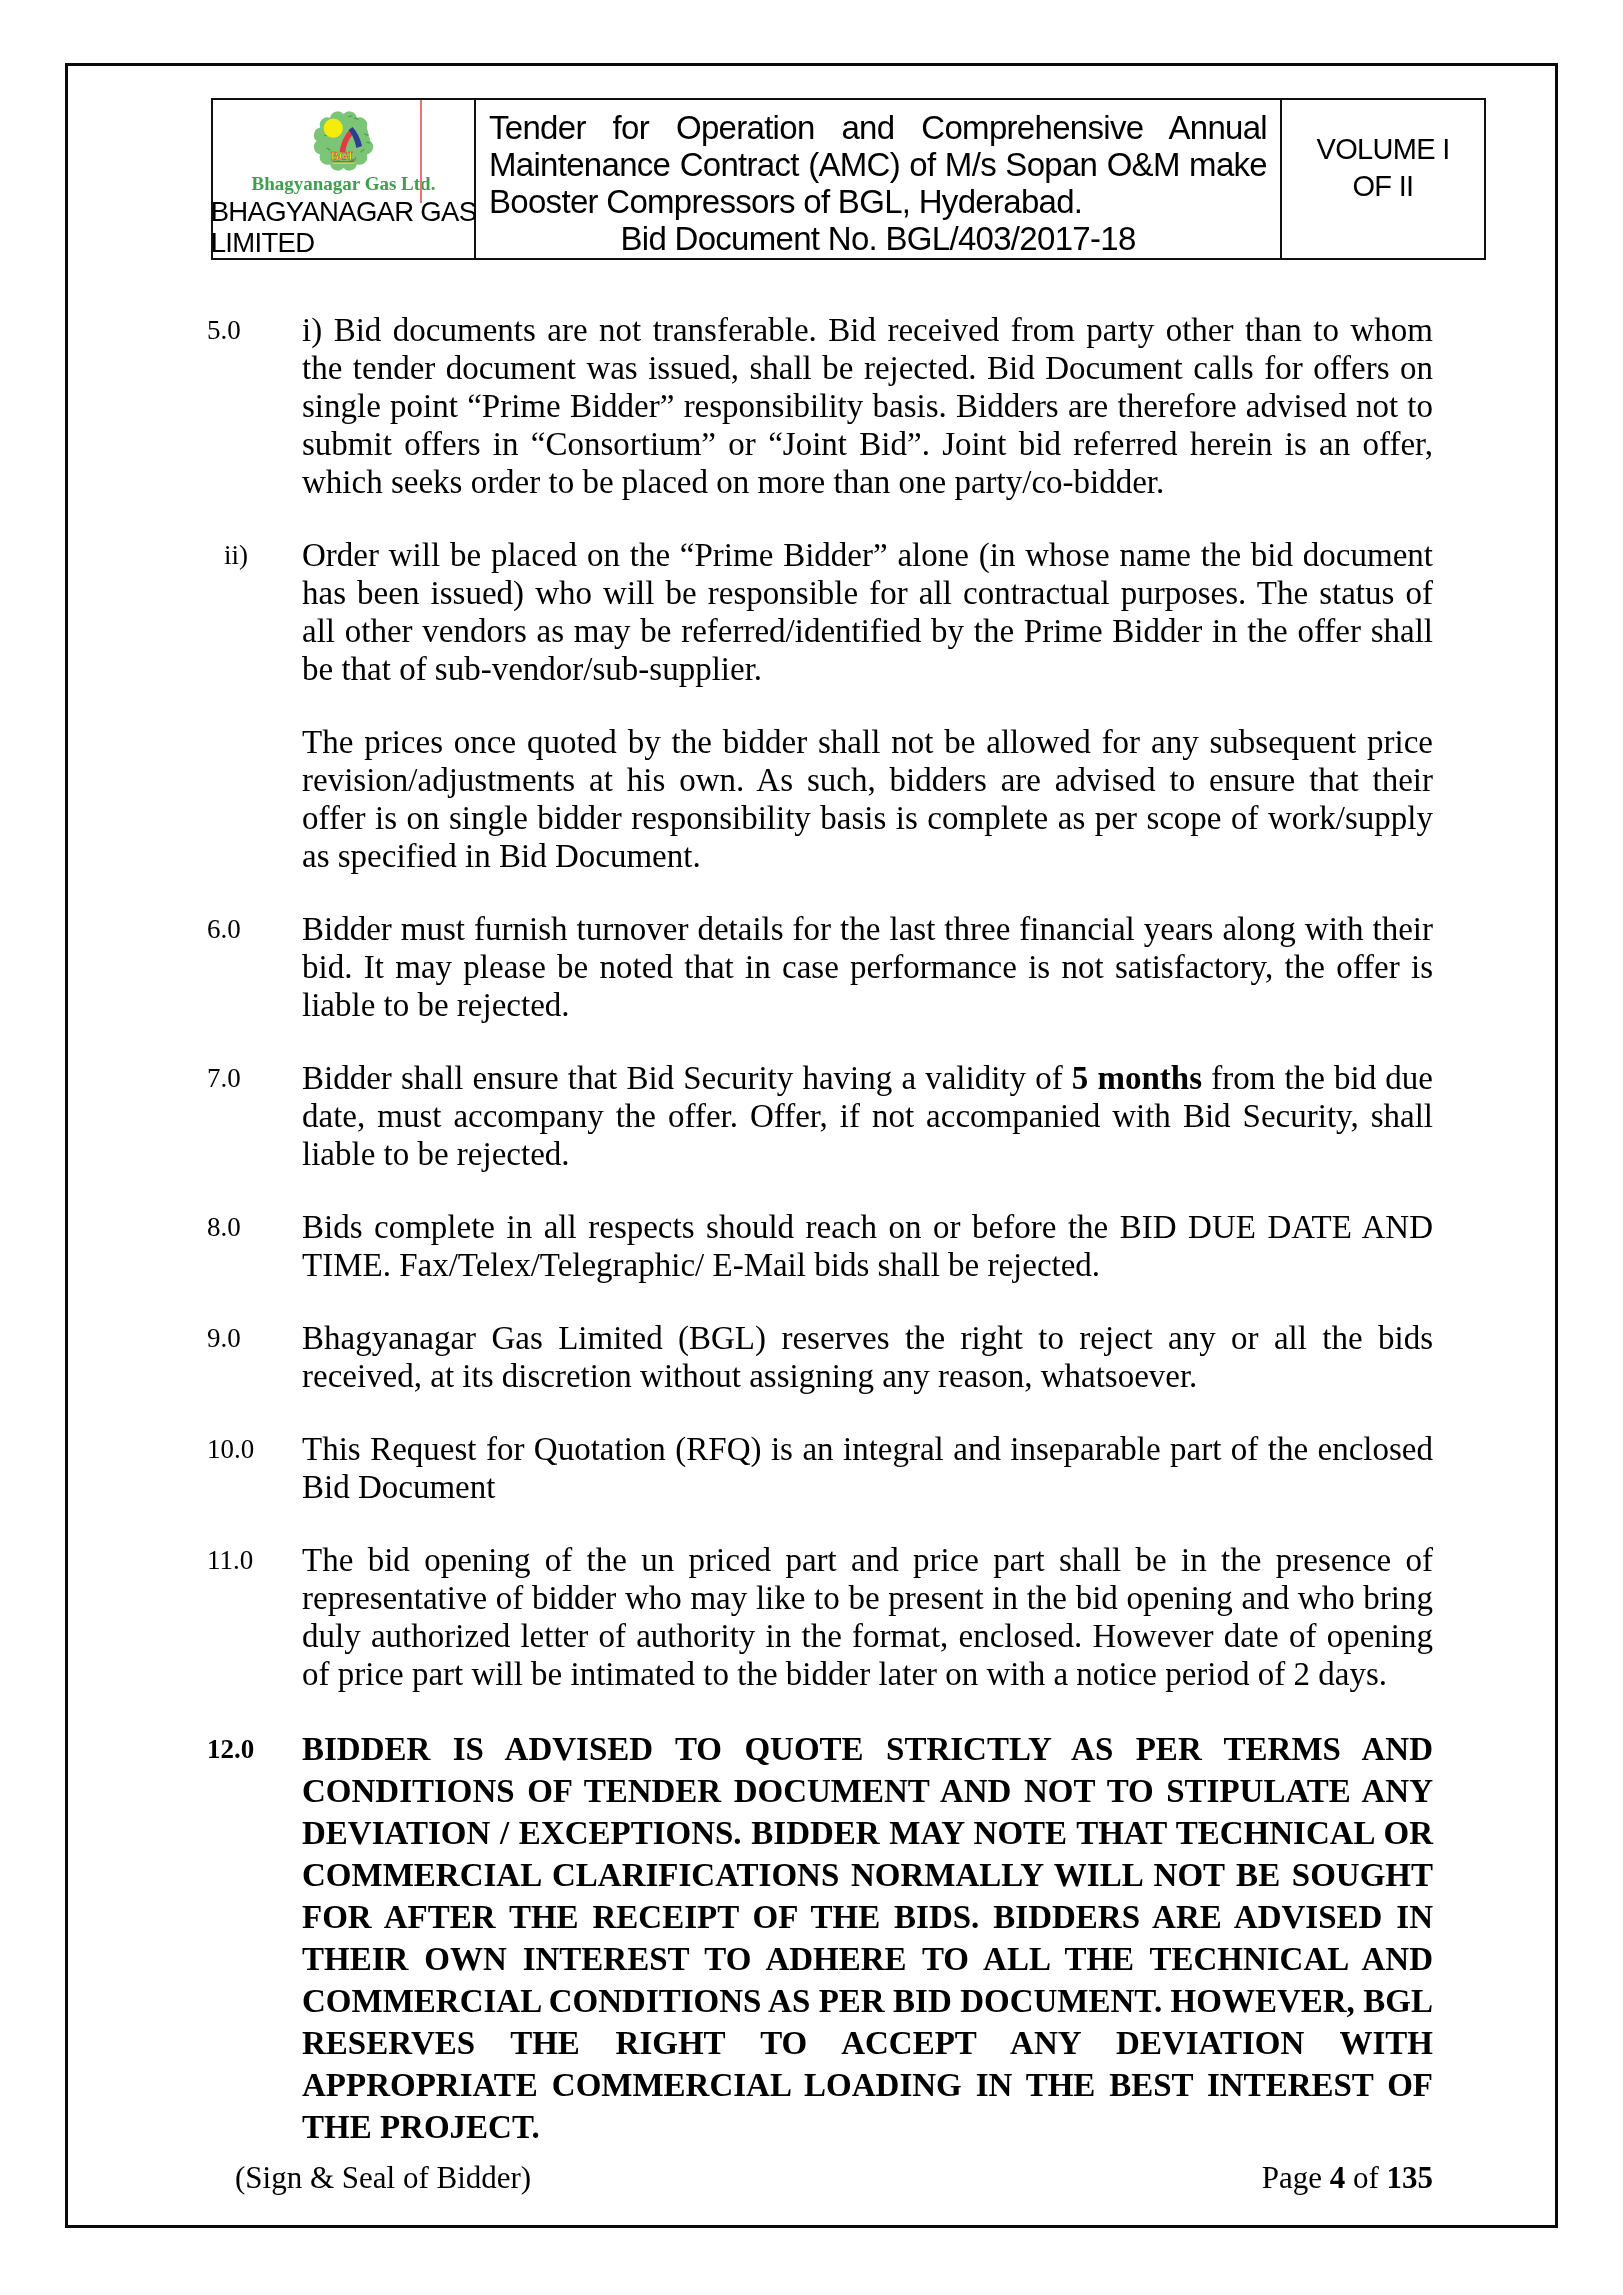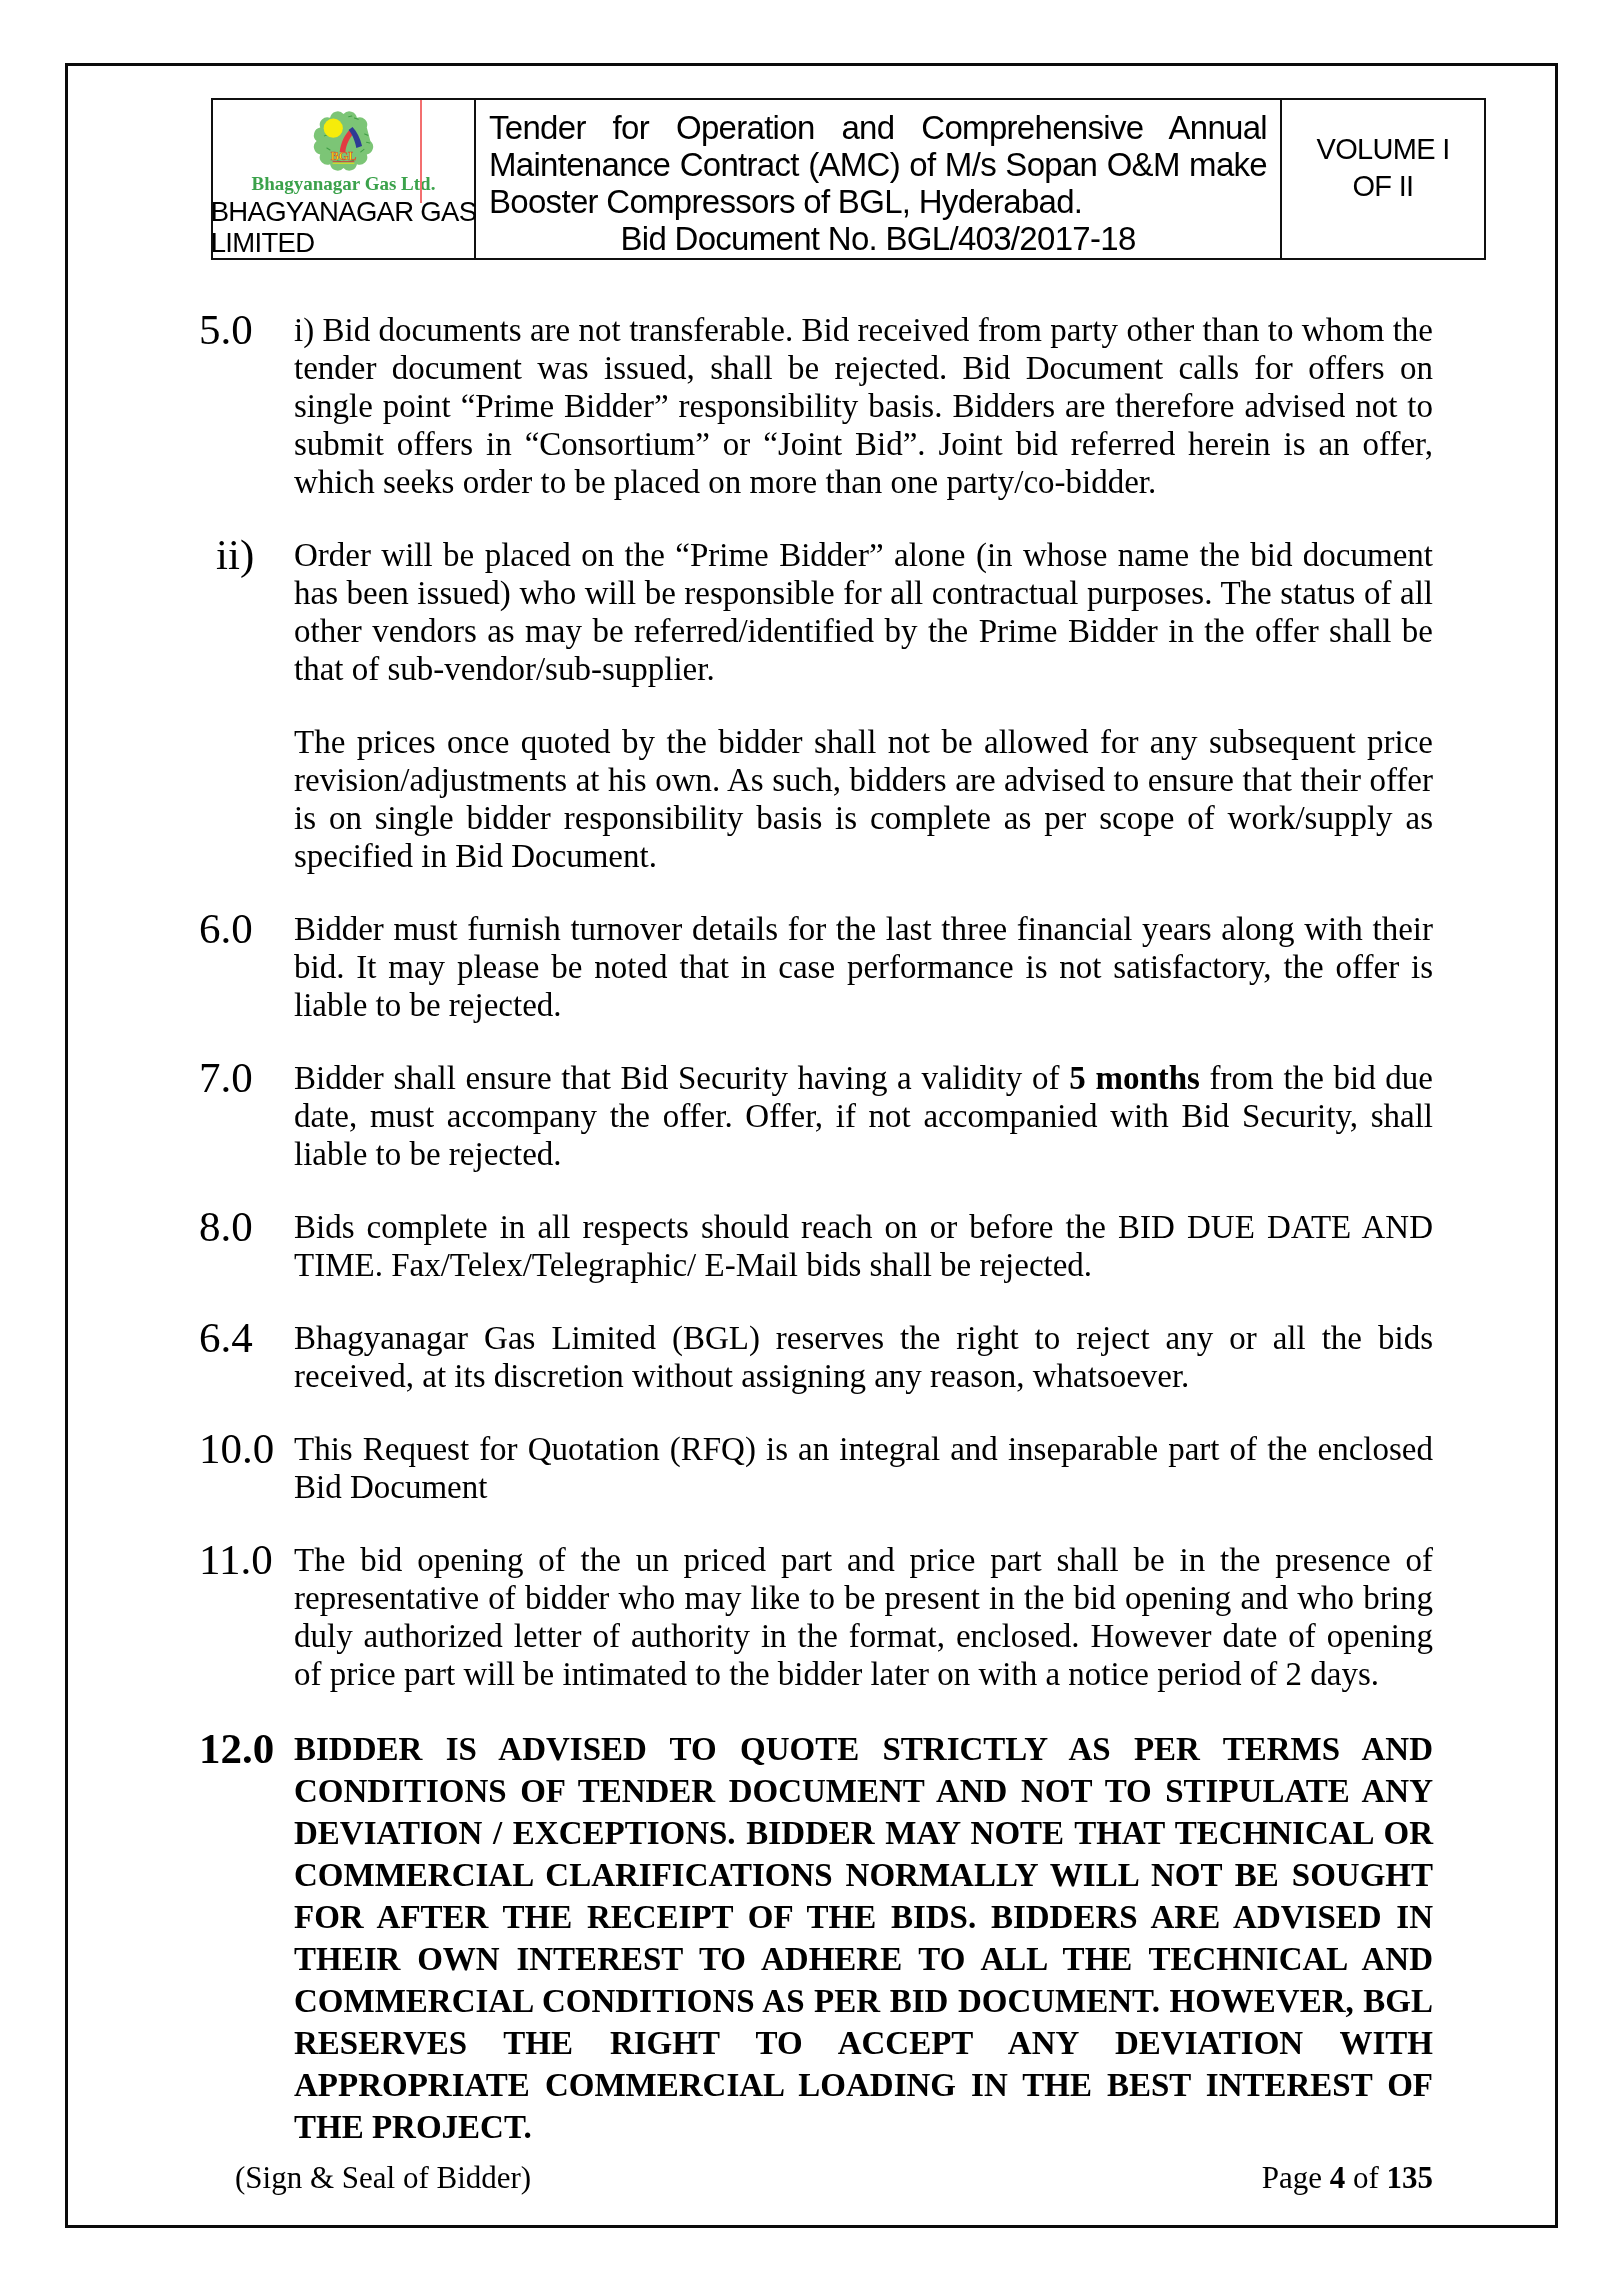--- a/index.html
+++ b/index.html
@@ -42,21 +42,21 @@
   .cell-volume {
     width:202px; flex:none; box-sizing:border-box;
     display:flex; flex-direction:column; align-items:center; justify-content:center;
     padding-bottom:22px;
     font-family:"Liberation Sans", sans-serif; font-size:29px; line-height:37px;
     letter-spacing:-0.7px;
   }
   
   .content { margin:51px 122px 0 131px; }
   .clause { display:flex; margin-bottom:35px; }
-  .clause .num { width:95px; flex:none; font-size:43px; line-height:38px; }
+  .clause .num { width:95px; flex:none; font-size:27px; line-height:38px;margin-left:8px; }
   .clause .num.indent { padding-left:17px; box-sizing:border-box; }
   .clause .txt {
     flex:1; text-align:justify; font-size:33px; line-height:38px;
   }
   .clause-bold { margin-top:17px; }
   .clause-bold .num, .clause-bold .txt { font-weight:bold; line-height:42px; }
   .inline-bold { font-weight:bold; }
   
   .footer {
     position:absolute; left:131px; right:122px; bottom:30px;
@@ -132,21 +132,21 @@
         <div class="num">7.0</div>
         <div class="txt"><span>Bidder shall ensure that Bid Security having a validity of </span><span class="inline-bold">5 months</span><span> from the bid due date, must accompany the offer. Offer, if not accompanied with Bid Security, shall liable to be rejected.</span></div>
       </div>
 
       <div class="clause">
         <div class="num">8.0</div>
         <div class="txt">Bids complete in all respects should reach on or before the BID DUE DATE AND TIME.  Fax/Telex/Telegraphic/ E-Mail bids shall be rejected.</div>
       </div>
 
       <div class="clause">
-        <div class="num">6.4</div>
+        <div class="num">9.0</div>
         <div class="txt">Bhagyanagar Gas Limited (BGL) reserves the right to reject any or all the bids received, at its discretion without assigning any reason, whatsoever.</div>
       </div>
 
       <div class="clause">
         <div class="num">10.0</div>
         <div class="txt">This Request for Quotation (RFQ) is an integral and inseparable part of the enclosed Bid Document</div>
       </div>
 
       <div class="clause">
         <div class="num">11.0</div>

